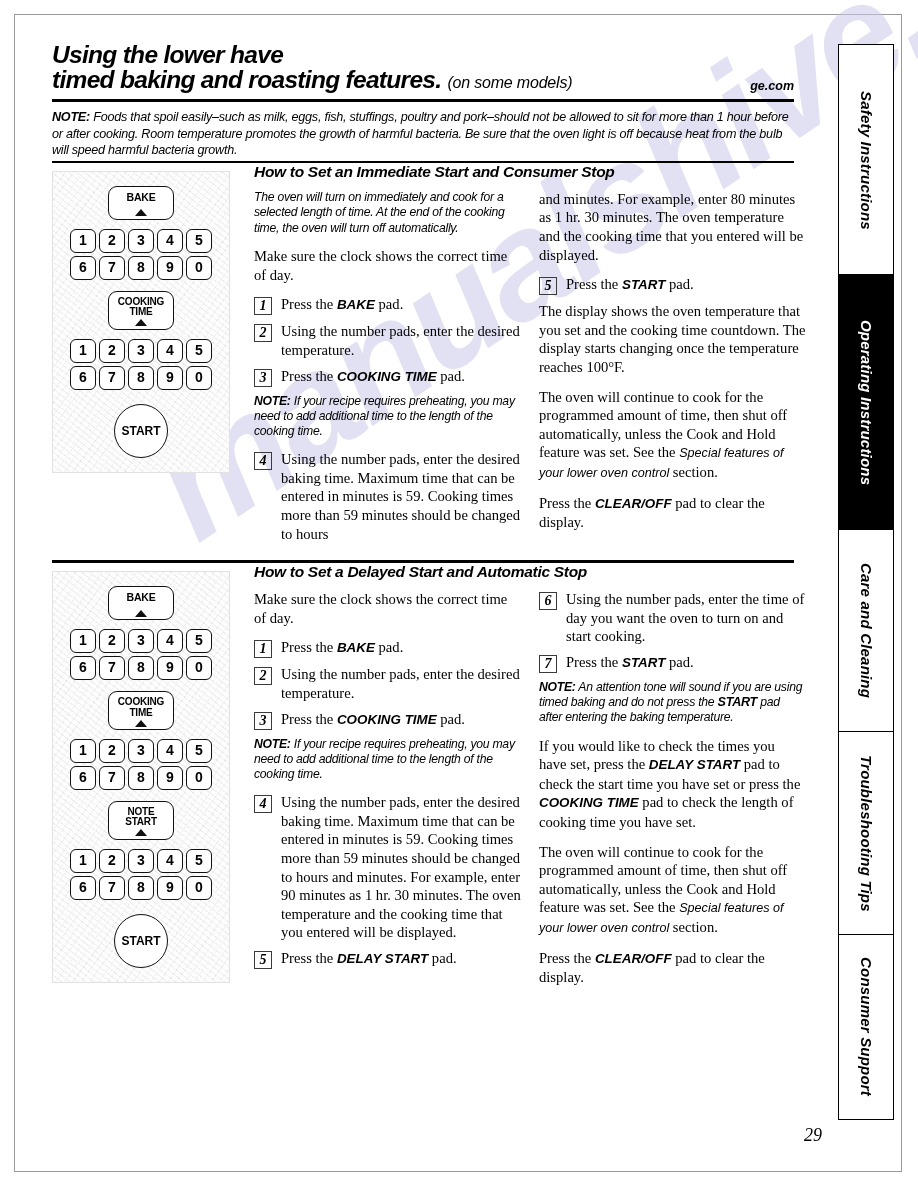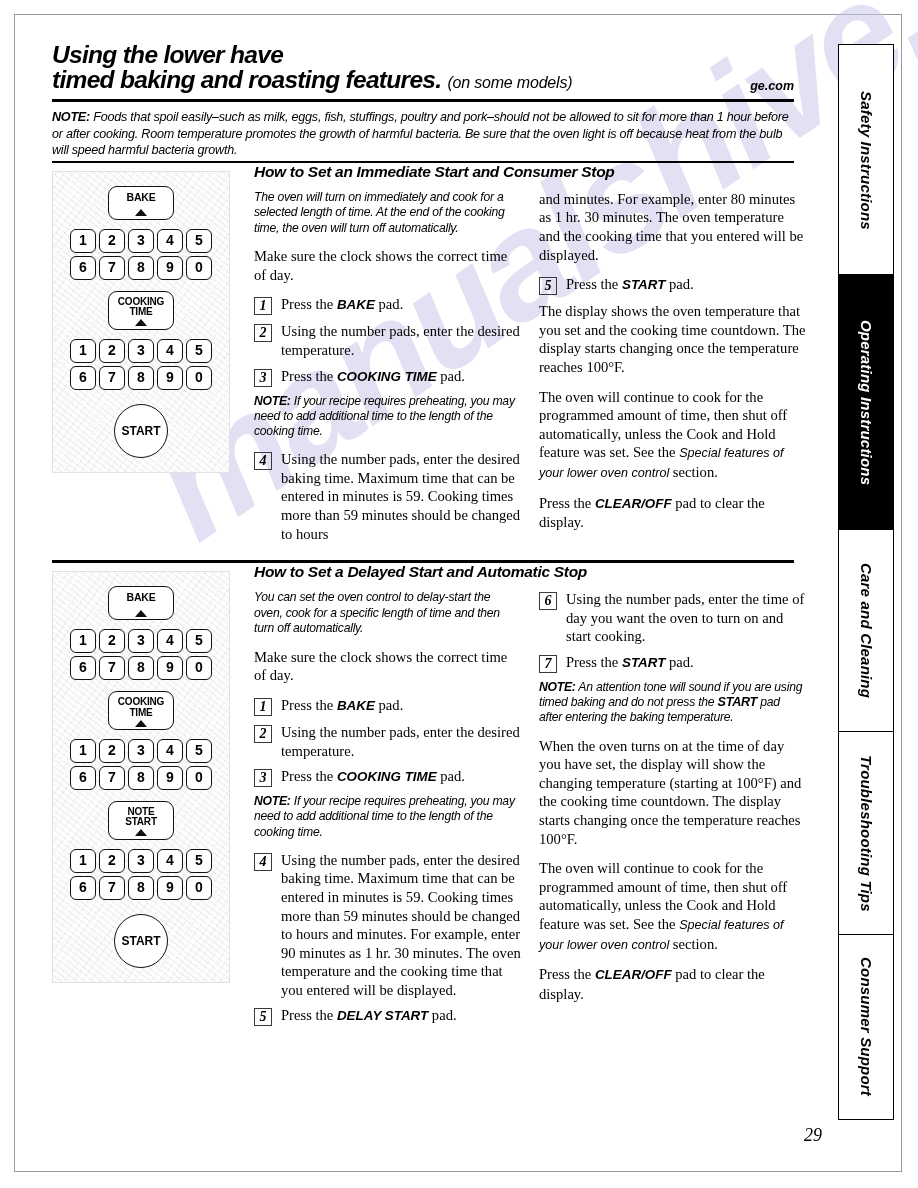--- a/index.html
+++ b/index.html
@@ -582,21 +582,20 @@
           <div class="startpad">START</div>
         </div>
       </div>
 
       <div class="text-col">
         <h2 class="sec-head">How to Set a Delayed Start and Automatic Stop</h2>
 
         <div class="twocol">
 
           <div>
-            <div class="intro">You can set the oven control to delay-start the oven, cook for a specific length of time and then turn off automatically.</div>
             <p class="body">Make sure the clock shows the correct time of day.</p>
 
             <div class="step">
               <div class="step-num">1</div>
               <div class="step-txt">
                 <span>Press the </span><b class="pad">BAKE</b><span> pad.</span>
               </div>
             </div>
 
             <div class="step">
@@ -638,22 +637,24 @@
               <div class="step-num">7</div>
               <div class="step-txt">
                 <span>Press the </span><b class="pad">START</b><span> pad.</span>
               </div>
             </div>
 
             <div class="note">
               <b>NOTE:</b><span> An attention tone will sound if you are using timed baking and do not press the </span><b class="pad">START</b><span> pad after entering the baking temperature.</span>
             </div>
 
-
-            <p class="body">When the oven turns on at the time of day you have set, the display will show the changing temperature (starting at 100°F) and the cooking time countdown. The display starts changing once the temperature reaches 100°F.</p>
+            <p class="body">
+              <span>If you would like to check the times you have set, press the </span><b class="pad">DELAY START</b><span> pad to check the start time you have set or press the </span><b class="pad">COOKING TIME</b><span> pad to check the length of cooking time you have set.</span>
+            </p>
+
 
             <p class="body">
               <span>The oven will continue to cook for the programmed amount of time, then shut off automatically, unless the Cook and Hold feature was set. See the </span><i class="ital">Special features of your lower oven control</i><span> section.</span>
             </p>
 
             <p class="body">
               <span>Press the </span><b class="pad">CLEAR/OFF</b><span> pad to clear the display.</span>
             </p>
           </div>
 

